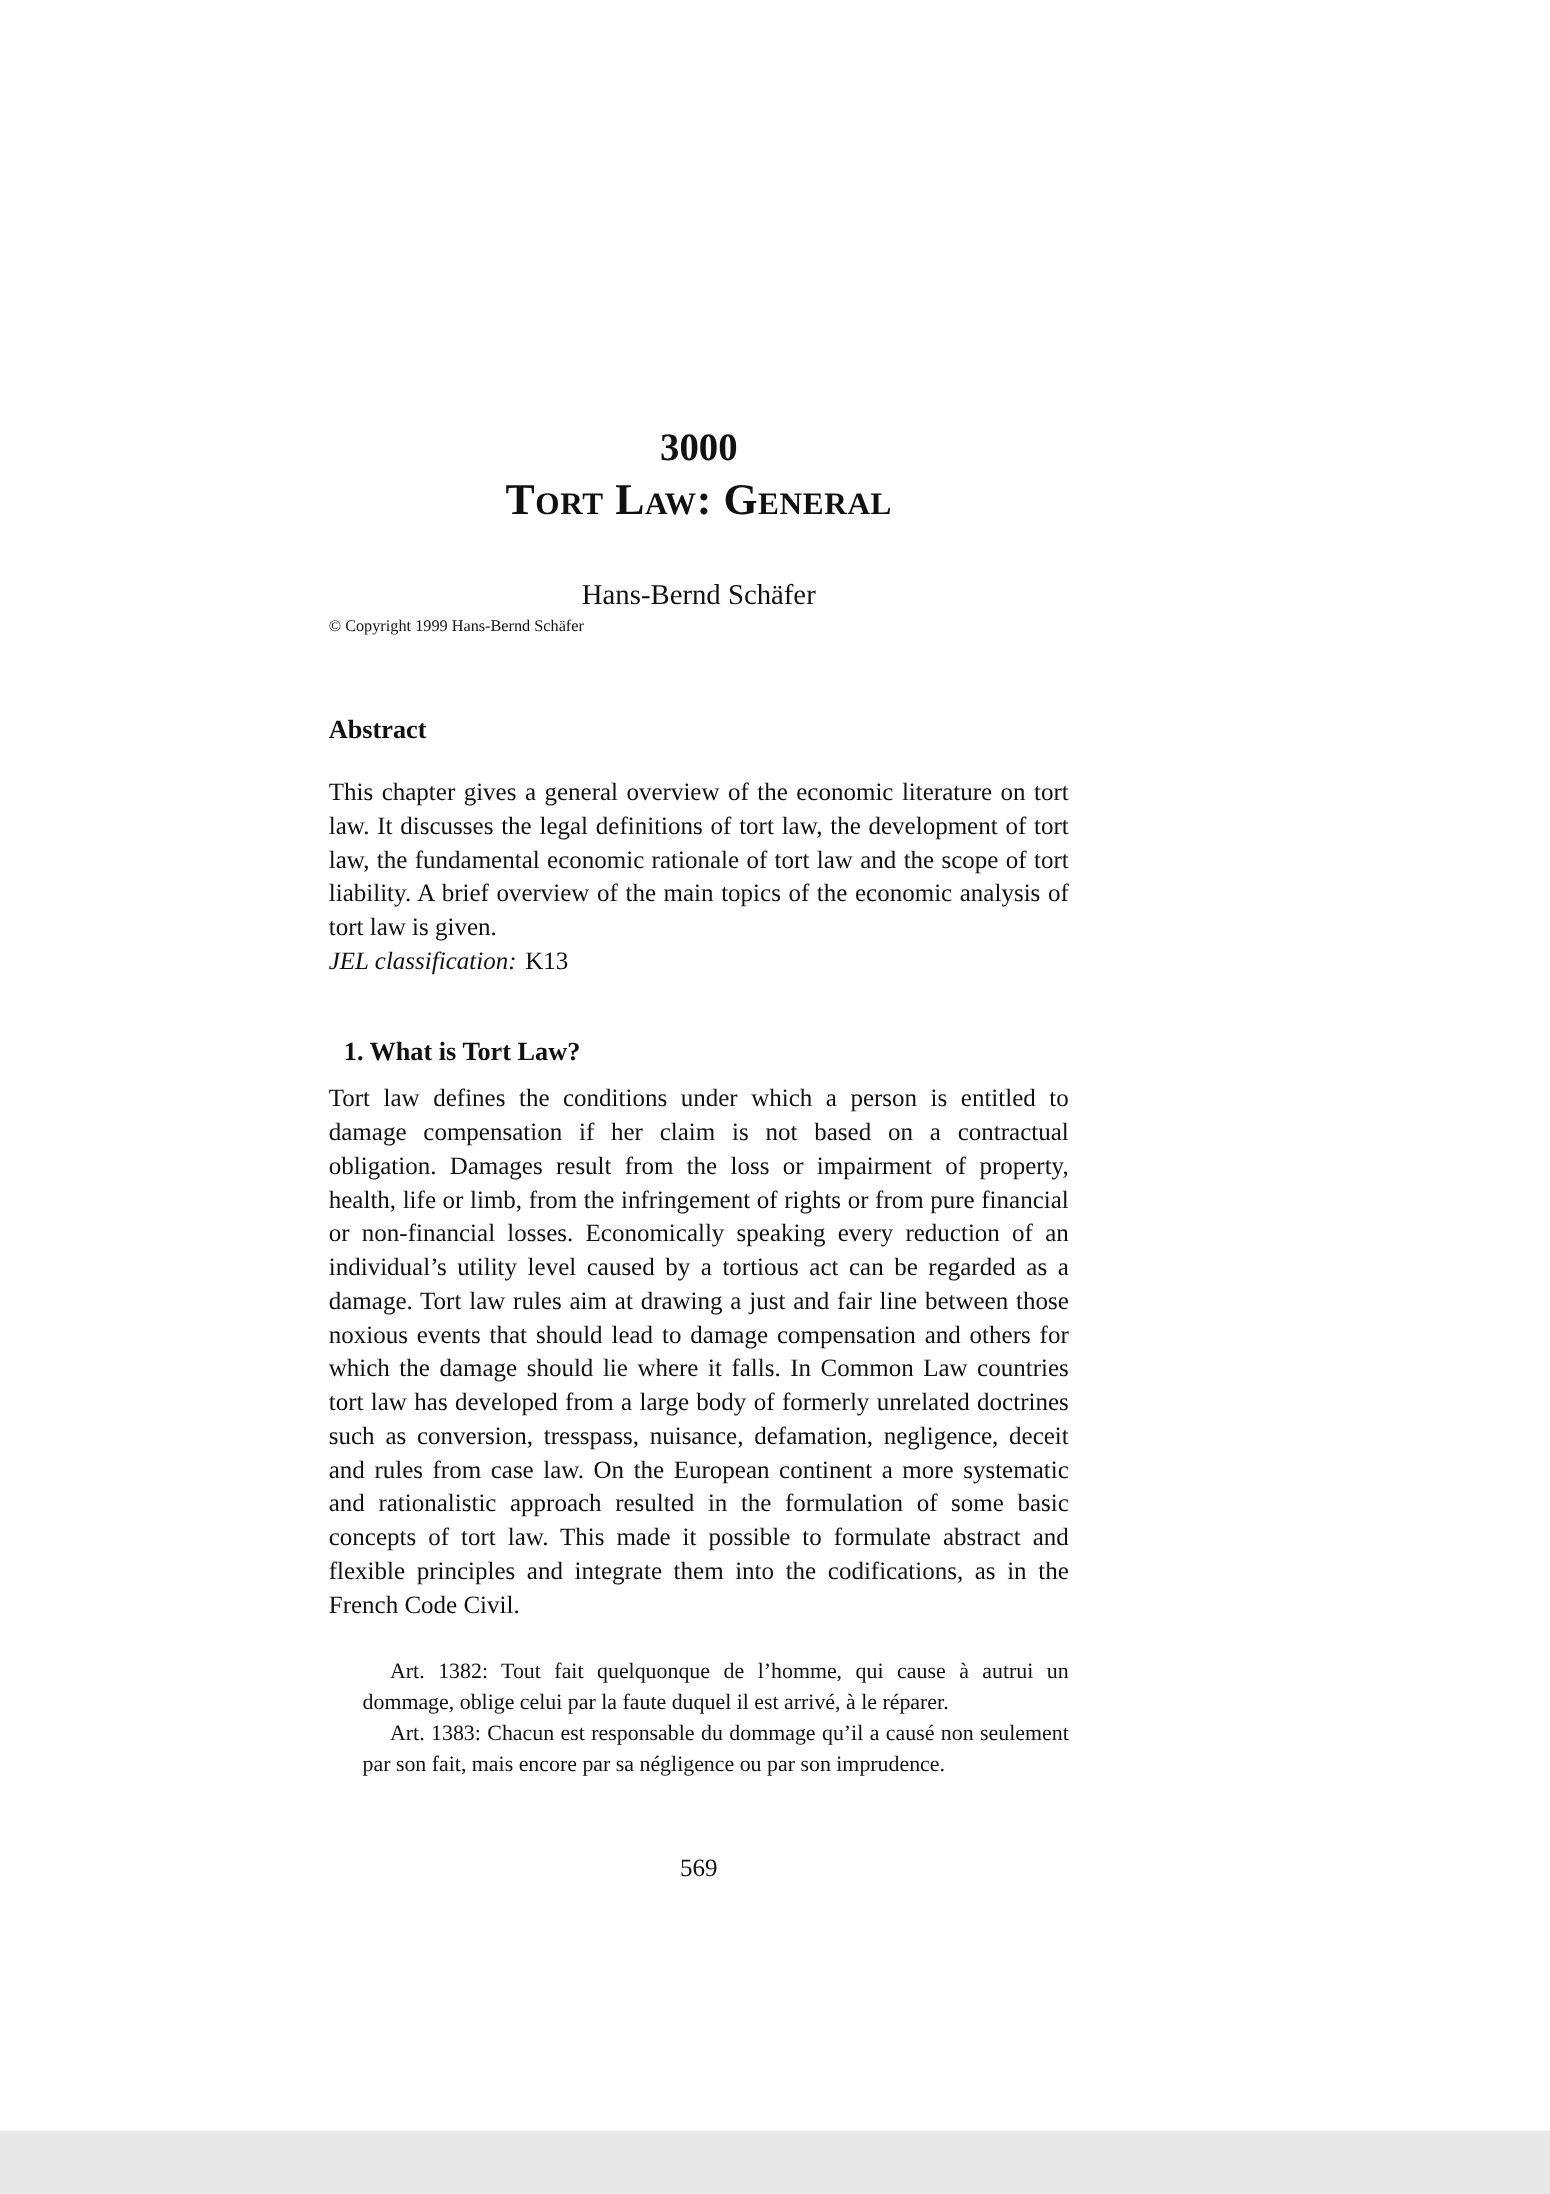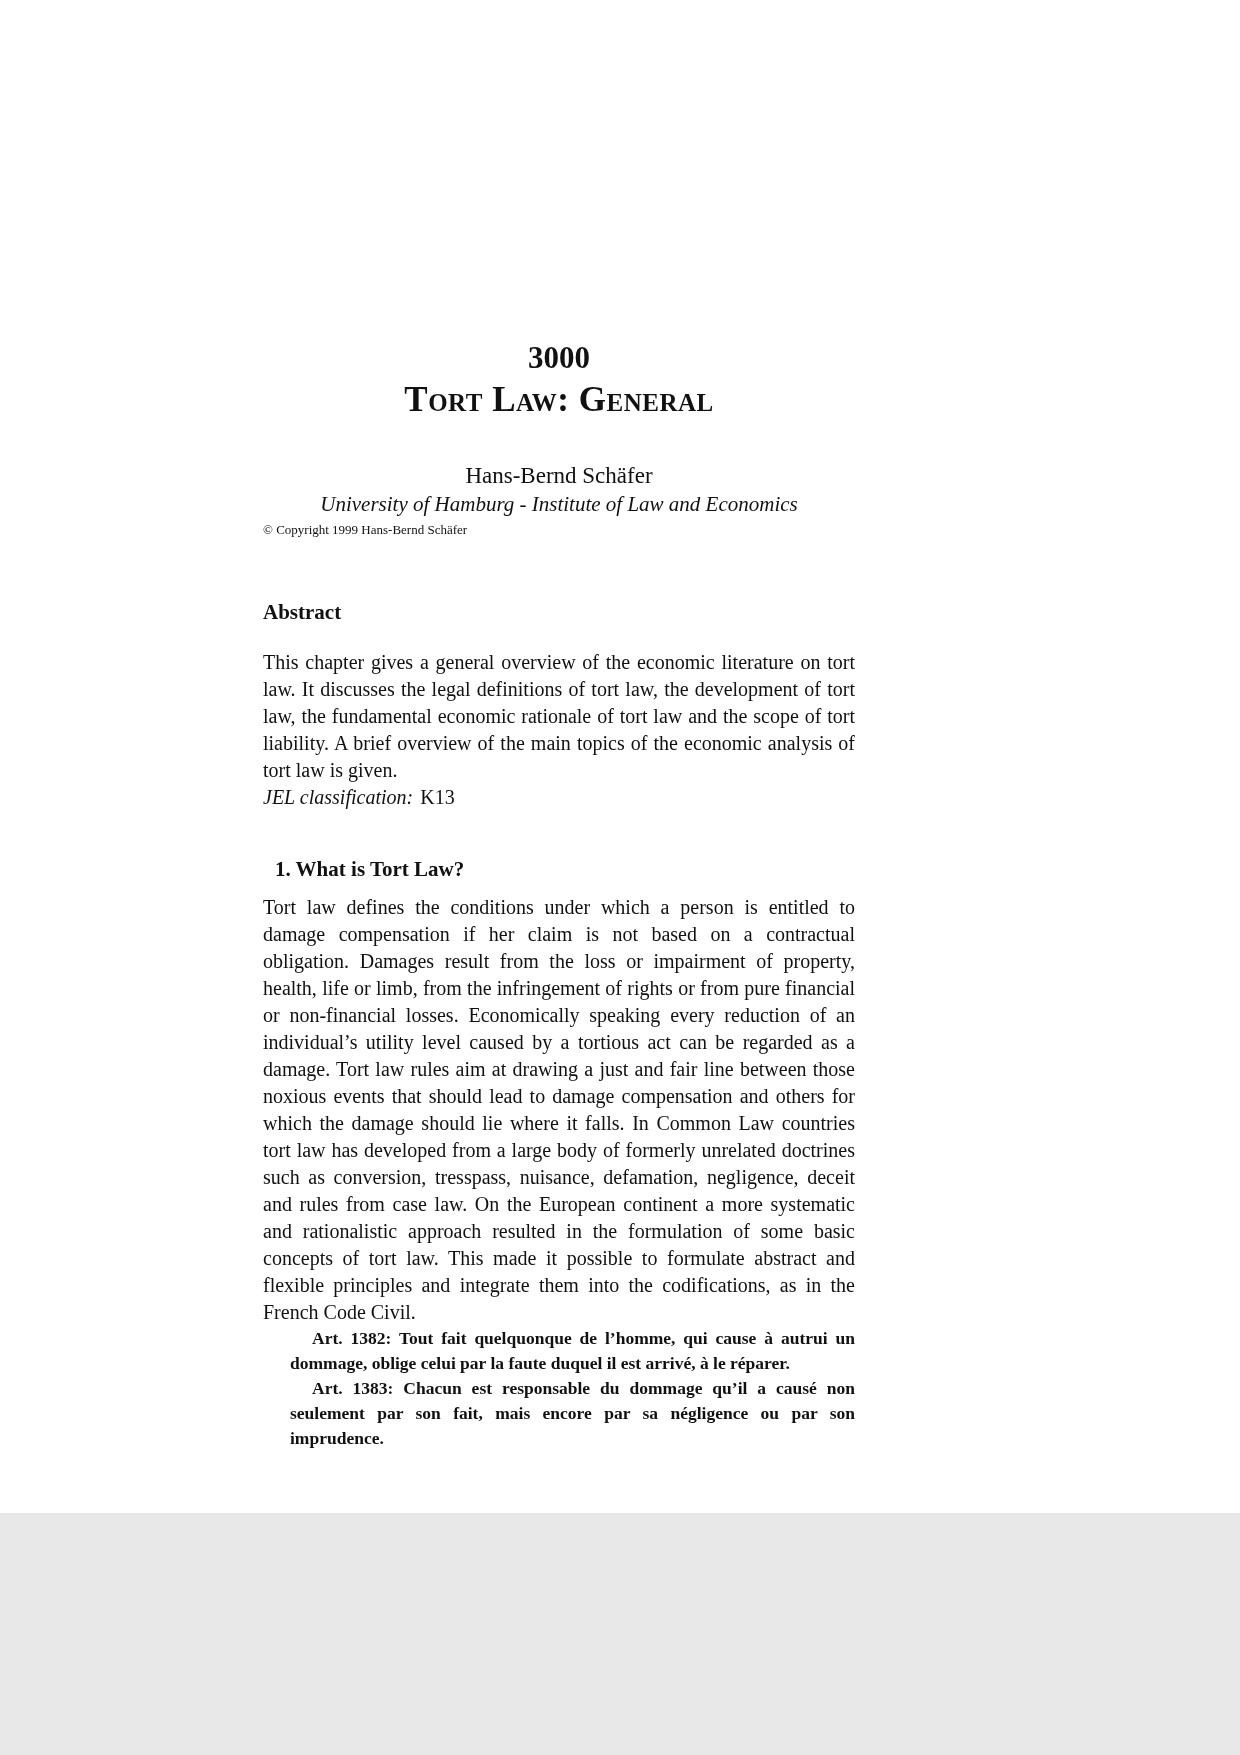--- a/index.html
+++ b/index.html
@@ -3,21 +3,21 @@
 <meta charset="utf-8">
 <style>
   html, body {
     margin: 0;
     padding: 0;
     background: #e8e8e8;
   }
   .page {
     position: relative;
     width: 1240px;
-    height: 1513px;
+    height: 1705px;
     margin: 0 auto;
     background: #ffffff;
     color: #111111;
     font-family: "Liberation Serif", "DejaVu Serif", serif;
     overflow: hidden;
   }
   .content {
     margin-left: 263px;
     width: 592px;
   }
@@ -77,25 +77,25 @@
   .section-heading {
     margin: 46px 0 0 12px;
     font-size: 21px;
     font-weight: bold;
     line-height: 1.2;
   }
   .main-par {
     margin-top: 12px;
   }
   .quote {
+    margin-top: 26px;
     margin-left: 27px;
     font-size: 17.5px;
     line-height: 25px;
     text-align: justify;
-    font-weight: bold;
   }
   .quote-par {
     margin: 0;
     text-indent: 22px;
   }
   .page-number {
     margin-top: 60px;
     font-size: 20px;
     text-align: center;
   }
@@ -105,21 +105,20 @@
 
 <div class="page">
   <div class="content">
 
     <div class="chapter-number">3000</div>
 
     <div class="doc-title">Tort Law: General</div>
 
     <div class="author">Hans-Bernd Schäfer</div>
 
-    <div class="affiliation">University of Hamburg - Institute of Law and Economics</div>
 
     <div class="copyright">© Copyright 1999 Hans-Bernd Schäfer</div>
 
     <h2 class="abstract-heading">Abstract</h2>
 
     <p class="body-par">This chapter gives a general overview of the economic literature on tort law. It discusses the legal definitions of tort law, the development of tort law, the fundamental economic rationale of tort law and the scope of tort liability. A brief overview of the main topics of the economic analysis of tort law is given.</p>
 
     <p class="meta-line"><span class="ital">JEL classification:</span><span class="val-gap">K13</span></p>
 
 

